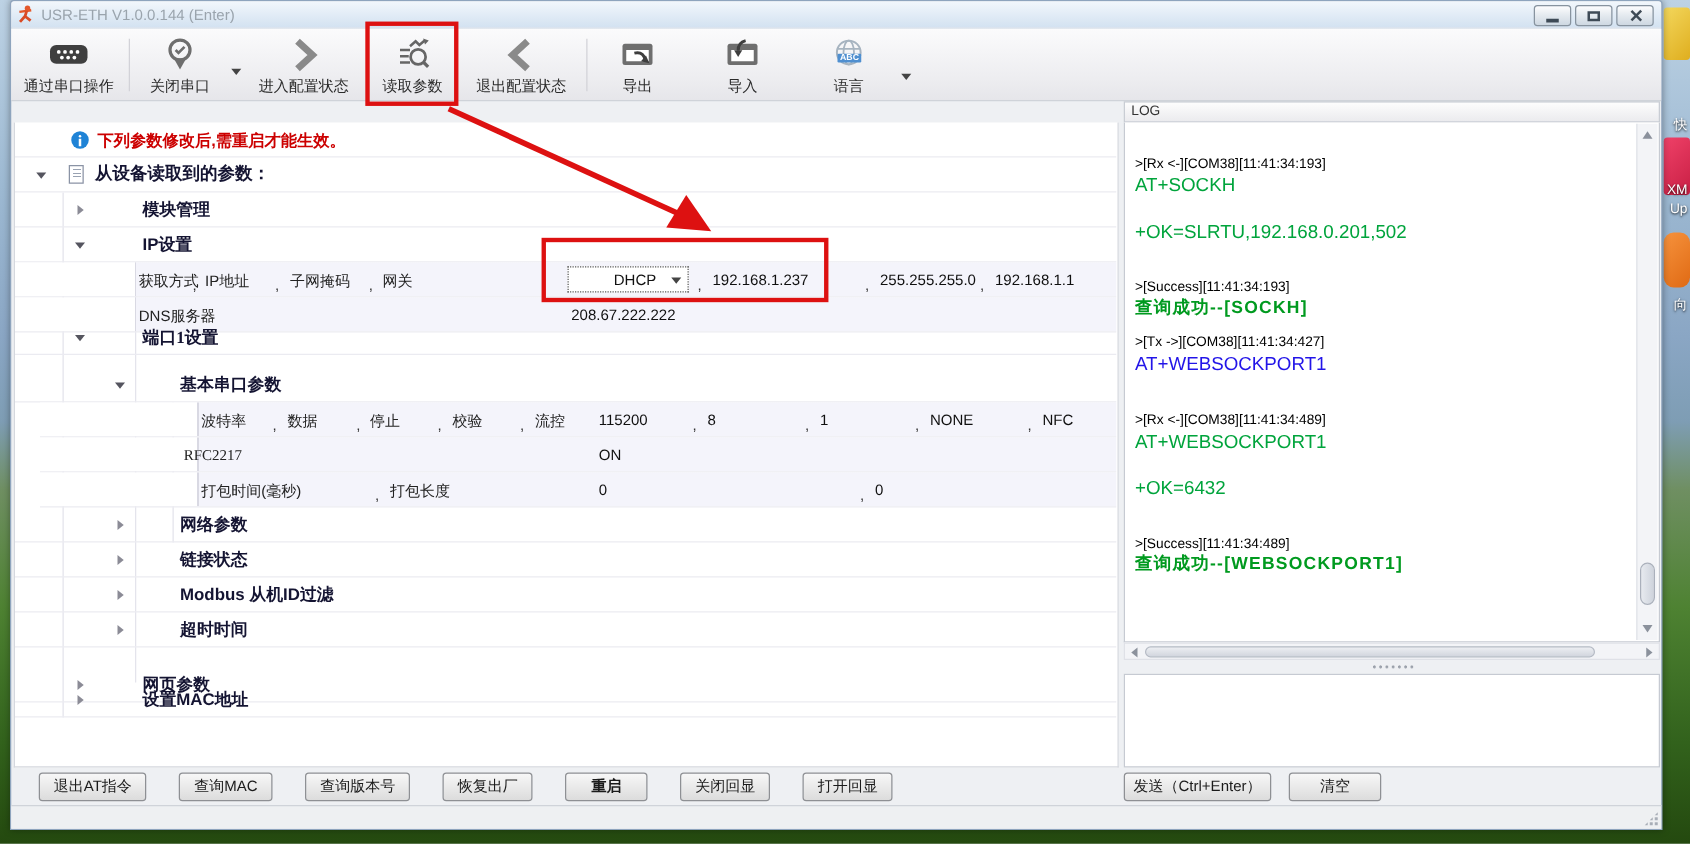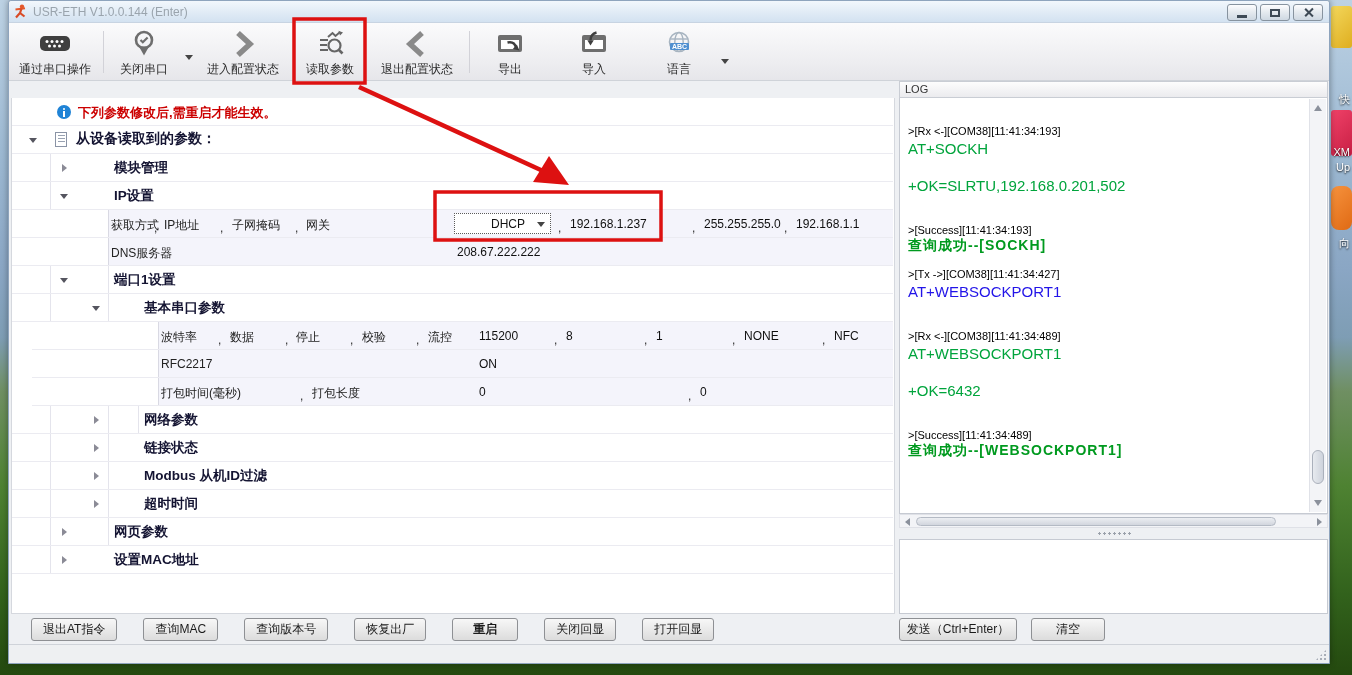--- a/index.html
+++ b/index.html
@@ -297,21 +297,21 @@
         <span class="pval" style="left:692px;">255.255.255.0</span>
         <span class="comma" style="left:772px;">,</span>
         <span class="pval" style="left:784px;">192.168.1.1</span>
       </div>
 
       <div class="trow l2bg" style="top:140px;">
         <span class="plabel" style="left:99px;">DNS服务器</span>
         <span class="pval" style="left:445px;">208.67.222.222</span>
       </div>
 
-      <div class="trow" style="top:168px;">
+      <div class="trow" style="top:158px;font-family:Liberation Serif, serif;">
         <span class="tri tri-down" style="left:48px;"></span>
         <span class="sec-label" style="left:102px;">端口1设置</span>
       </div>
 
       <div class="trow" style="top:196px;">
         <span class="tri tri-down" style="left:80px;"></span>
         <span class="sec-label" style="left:132px;">基本串口参数</span>
       </div>
 
       <div class="trow l3bg" style="top:224px;">
@@ -329,21 +329,21 @@
         <span class="pval" style="left:534px;">8</span>
         <span class="comma" style="left:612px;">,</span>
         <span class="pval" style="left:624px;">1</span>
         <span class="comma" style="left:700px;">,</span>
         <span class="pval" style="left:712px;">NONE</span>
         <span class="comma" style="left:790px;">,</span>
         <span class="pval" style="left:802px;">NFC</span>
       </div>
 
       <div class="trow l3bg" style="top:252px;">
-        <span class="plabel" style="left:129px;">RFC2217</span>
+        <span class="plabel" style="left:115px;font-family:Liberation Serif, serif;">RFC2217</span>
         <span class="pval" style="left:447px;">ON</span>
       </div>
 
       <div class="trow l3bg" style="top:280px;">
         <span class="plabel" style="left:129px;">打包时间(毫秒)</span>
         <span class="comma" style="left:268px;">,</span>
         <span class="plabel" style="left:280px;">打包长度</span>
         <span class="pval" style="left:447px;">0</span>
         <span class="comma" style="left:656px;">,</span>
         <span class="pval" style="left:668px;">0</span>
@@ -358,21 +358,21 @@
         <span class="sec-label" style="left:132px;">链接状态</span>
       </div>
       <div class="trow" style="top:364px;">
         <span class="tri tri-right" style="left:82px;"></span>
         <span class="sec-label" style="left:132px;">Modbus 从机ID过滤</span>
       </div>
       <div class="trow" style="top:392px;">
         <span class="tri tri-right" style="left:82px;"></span>
         <span class="sec-label" style="left:132px;">超时时间</span>
       </div>
-      <div class="trow" style="top:420px;padding-left:12px;">
+      <div class="trow" style="top:436px;padding-left:12px;">
         <span class="tri tri-right" style="left:50px;"></span>
         <span class="sec-label" style="left:102px;">网页参数</span>
       </div>
       <div class="trow" style="top:448px;">
         <span class="tri tri-right" style="left:50px;"></span>
         <span class="sec-label" style="left:102px;">设置MAC地址</span>
       </div>
     </div>
   </div>
 

